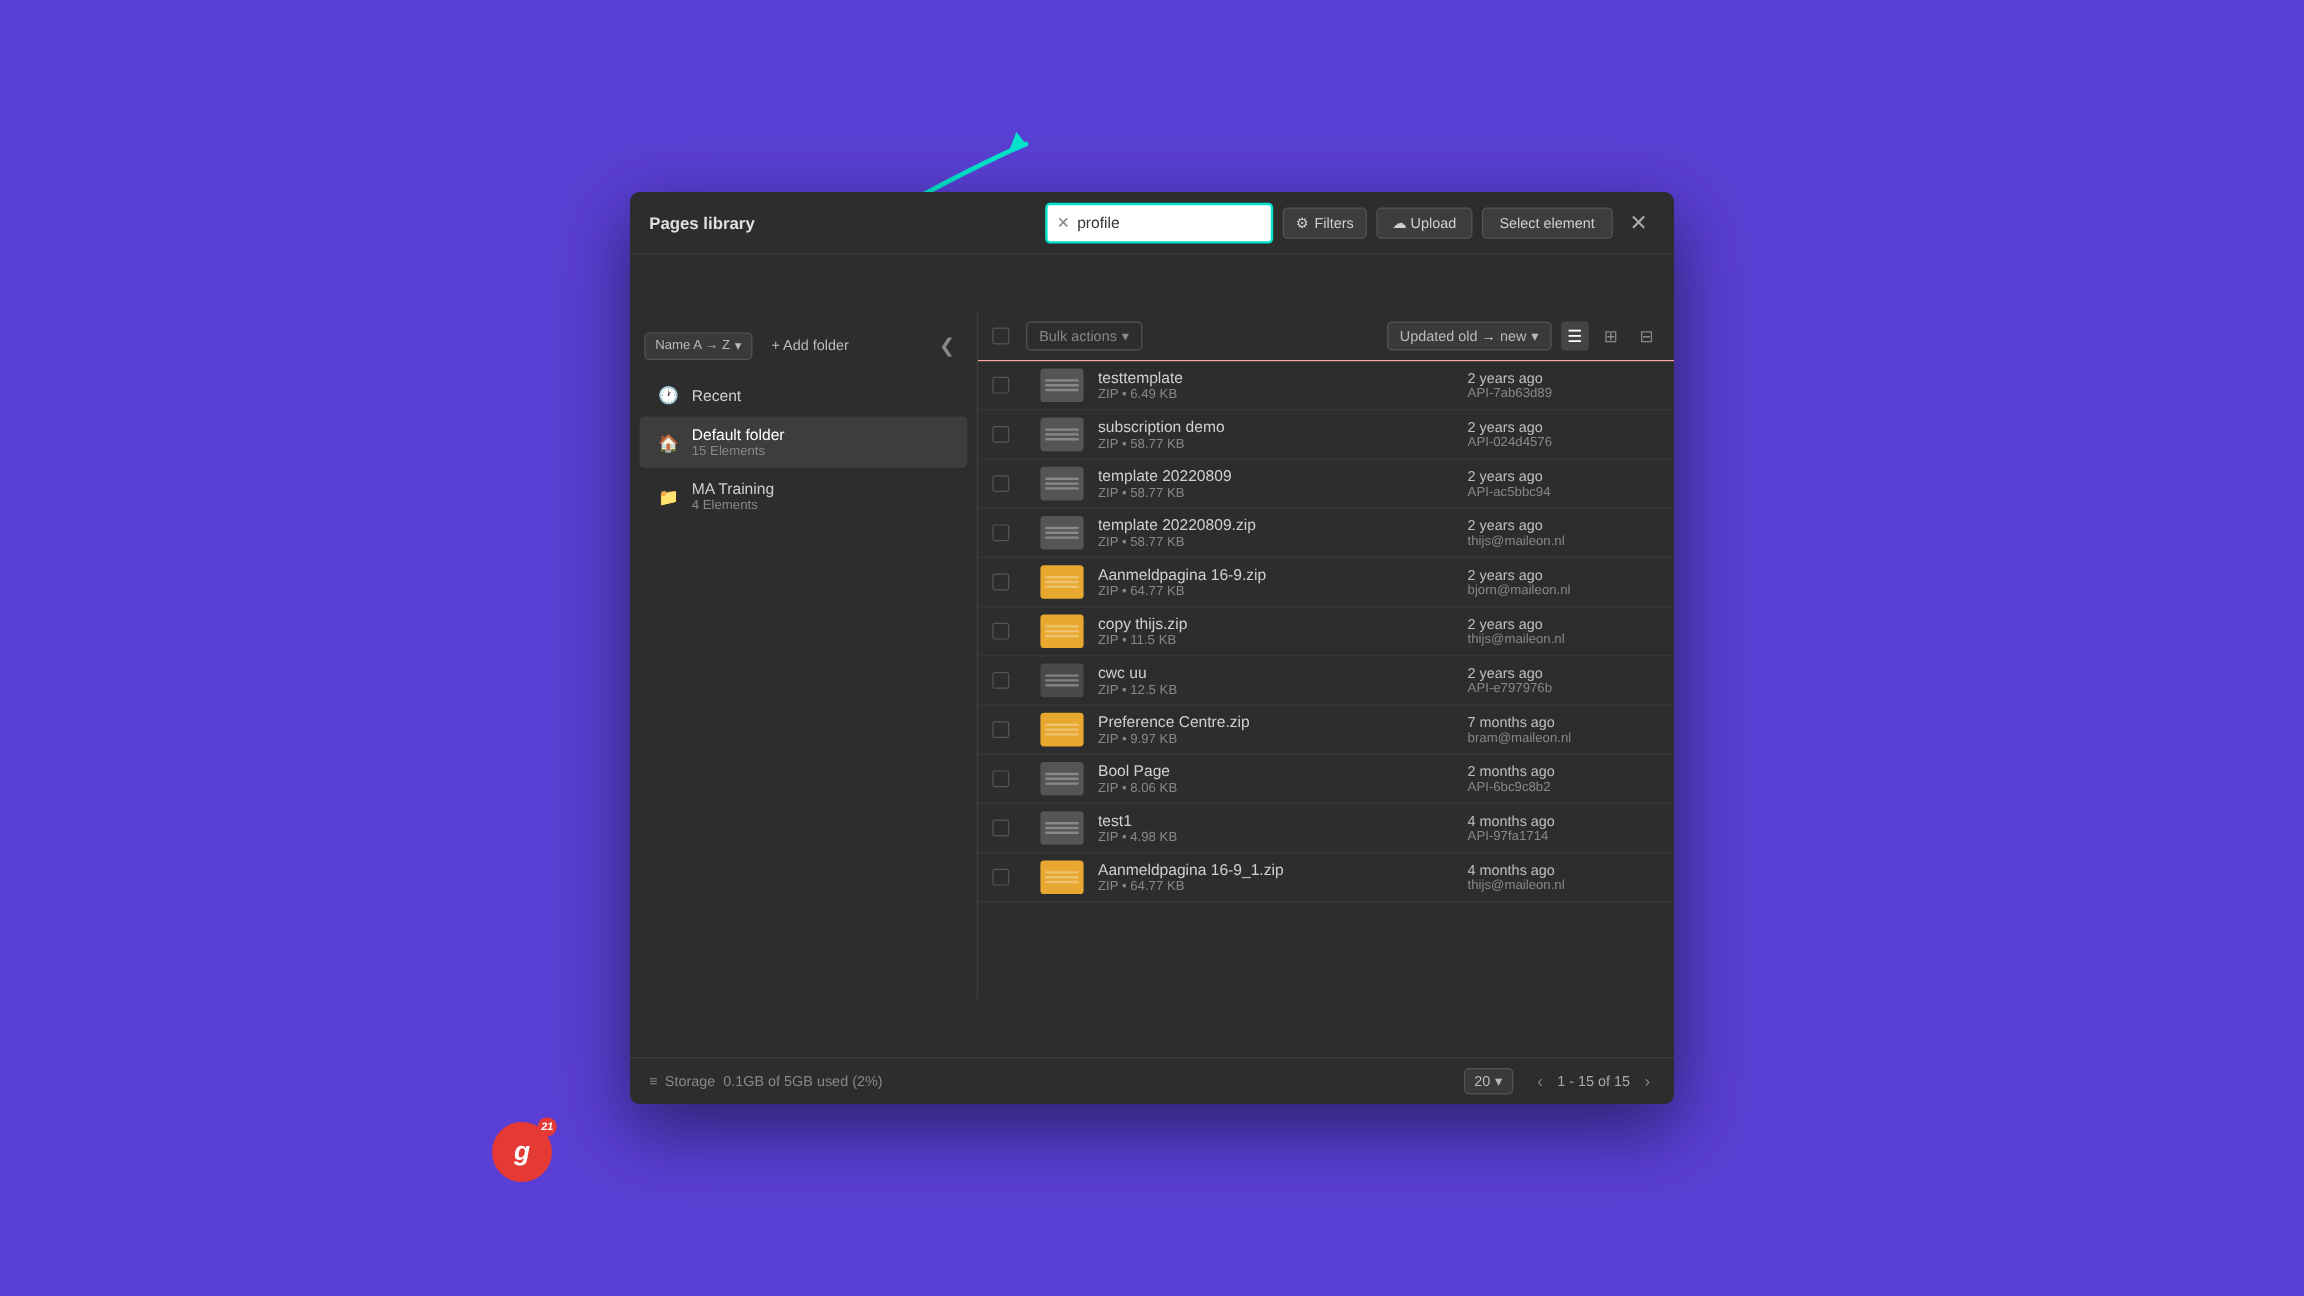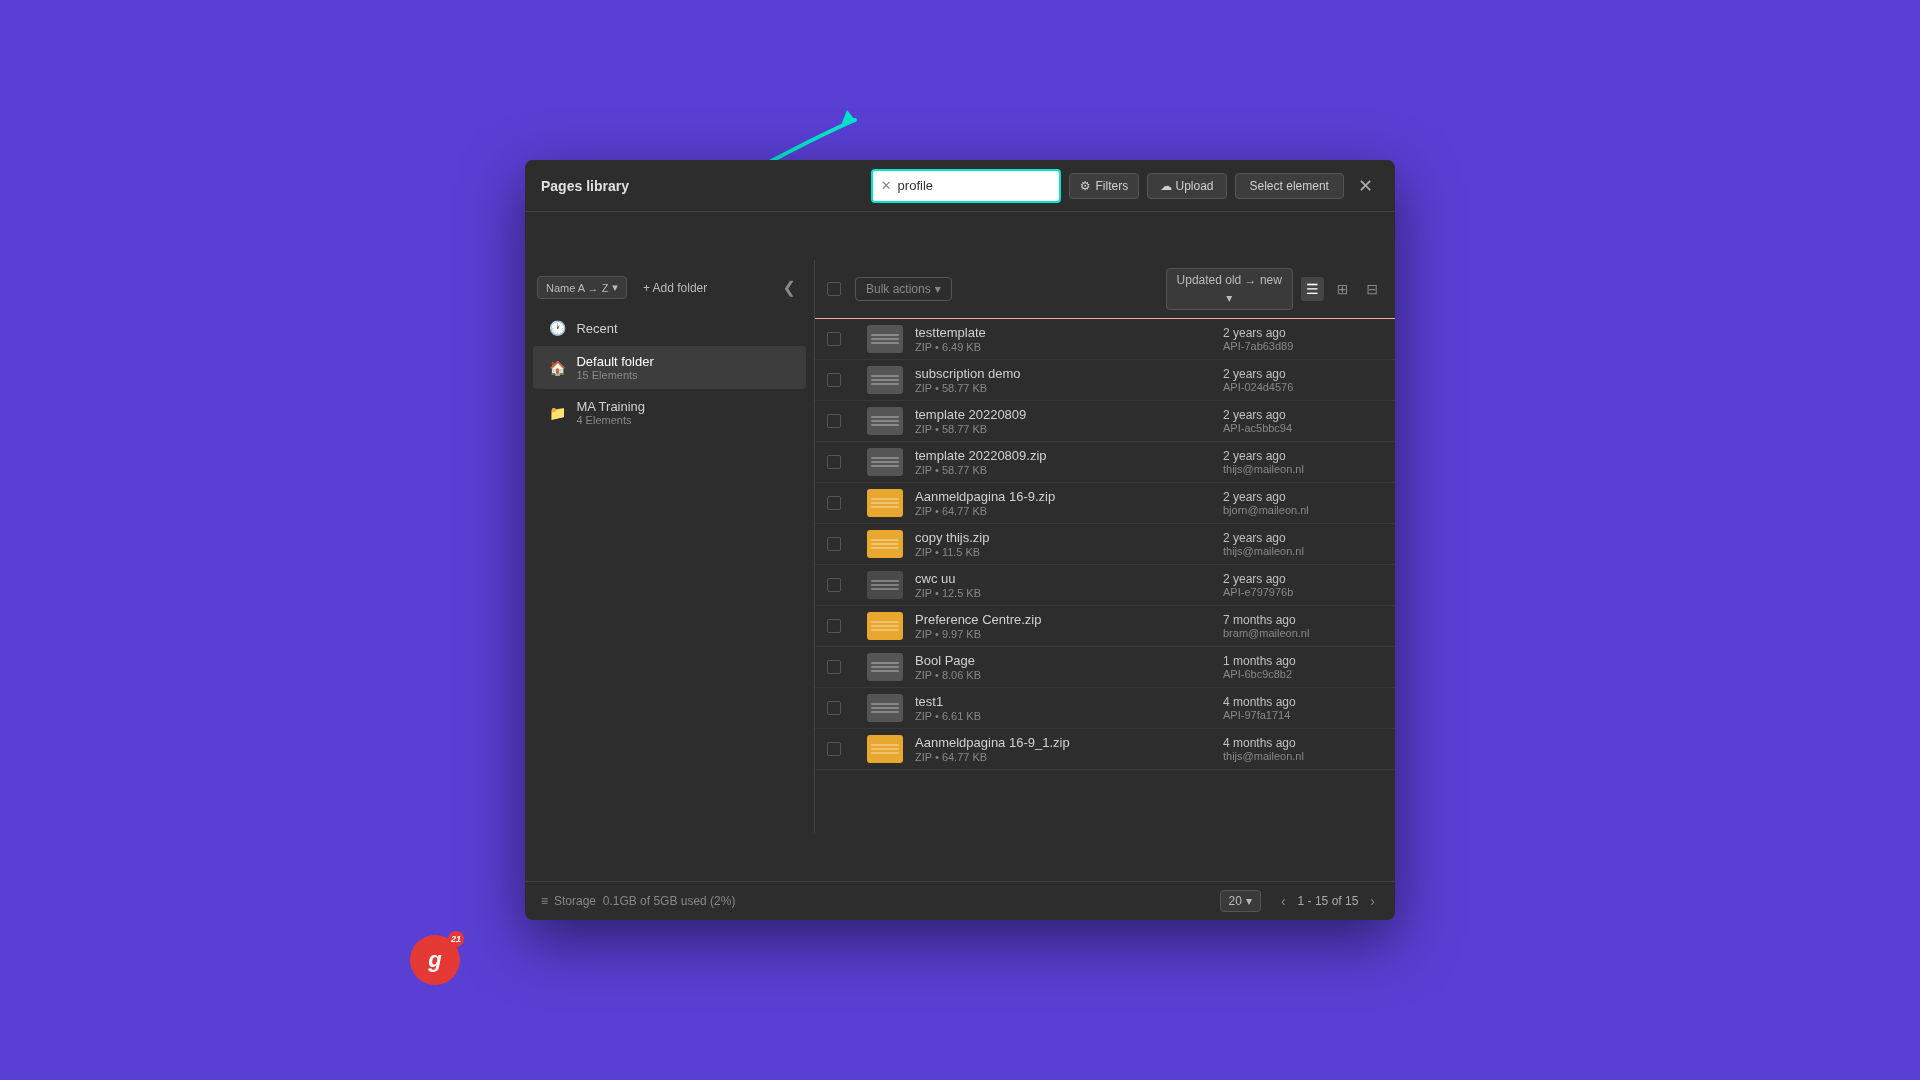--- a/index.html
+++ b/index.html
@@ -212,21 +212,20 @@
       align-items: center;
       gap: 4px;
       background: #3a3a3a;
       border: 1px solid #555;
       border-radius: 4px;
       padding: 4px 10px;
       color: #bbb;
       font-size: 12px;
       cursor: pointer;
       margin-left: auto;
-      flex-direction: column;
     }
     .view-btn {
       background: none;
       border: none;
       color: #888;
       font-size: 14px;
       cursor: pointer;
       padding: 4px 5px;
       border-radius: 3px;
     }
@@ -691,40 +690,40 @@
                     <div class="thumb-line"></div>
                   </div>
                 </div>
       </div>
       <div class="file-name-cell">
         <span class="file-name">Bool Page</span>
         <span class="file-size">ZIP • 8.06 KB</span>
       </div>
       <div></div>
       <div>
-        <div class="file-created-main">1 months ago</div>
+        <div class="file-created-main">2 months ago</div>
         <div class="file-created-sub">API-6bc9c8b2</div>
       </div>
     </div>
             <div class="file-row">
       <div>
                 <div class="file-checkbox"></div>
               </div>
       <div>
         <div class="file-thumb dark-lines">
                   <div class="file-thumb-lines">
                     <div class="thumb-line"></div>
                     <div class="thumb-line"></div>
                     <div class="thumb-line"></div>
                   </div>
                 </div>
       </div>
       <div class="file-name-cell">
         <span class="file-name">test1</span>
-        <span class="file-size">ZIP • 6.61 KB</span>
+        <span class="file-size">ZIP • 4.98 KB</span>
       </div>
       <div></div>
       <div>
         <div class="file-created-main">4 months ago</div>
         <div class="file-created-sub">API-97fa1714</div>
       </div>
     </div>
             <div class="file-row">
       <div>
                 <div class="file-checkbox"></div>

